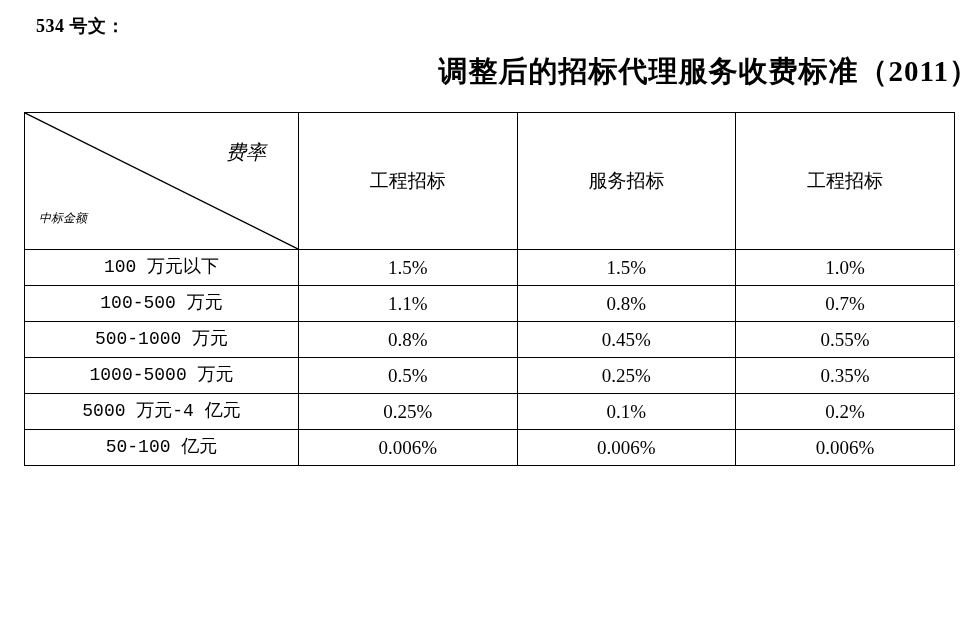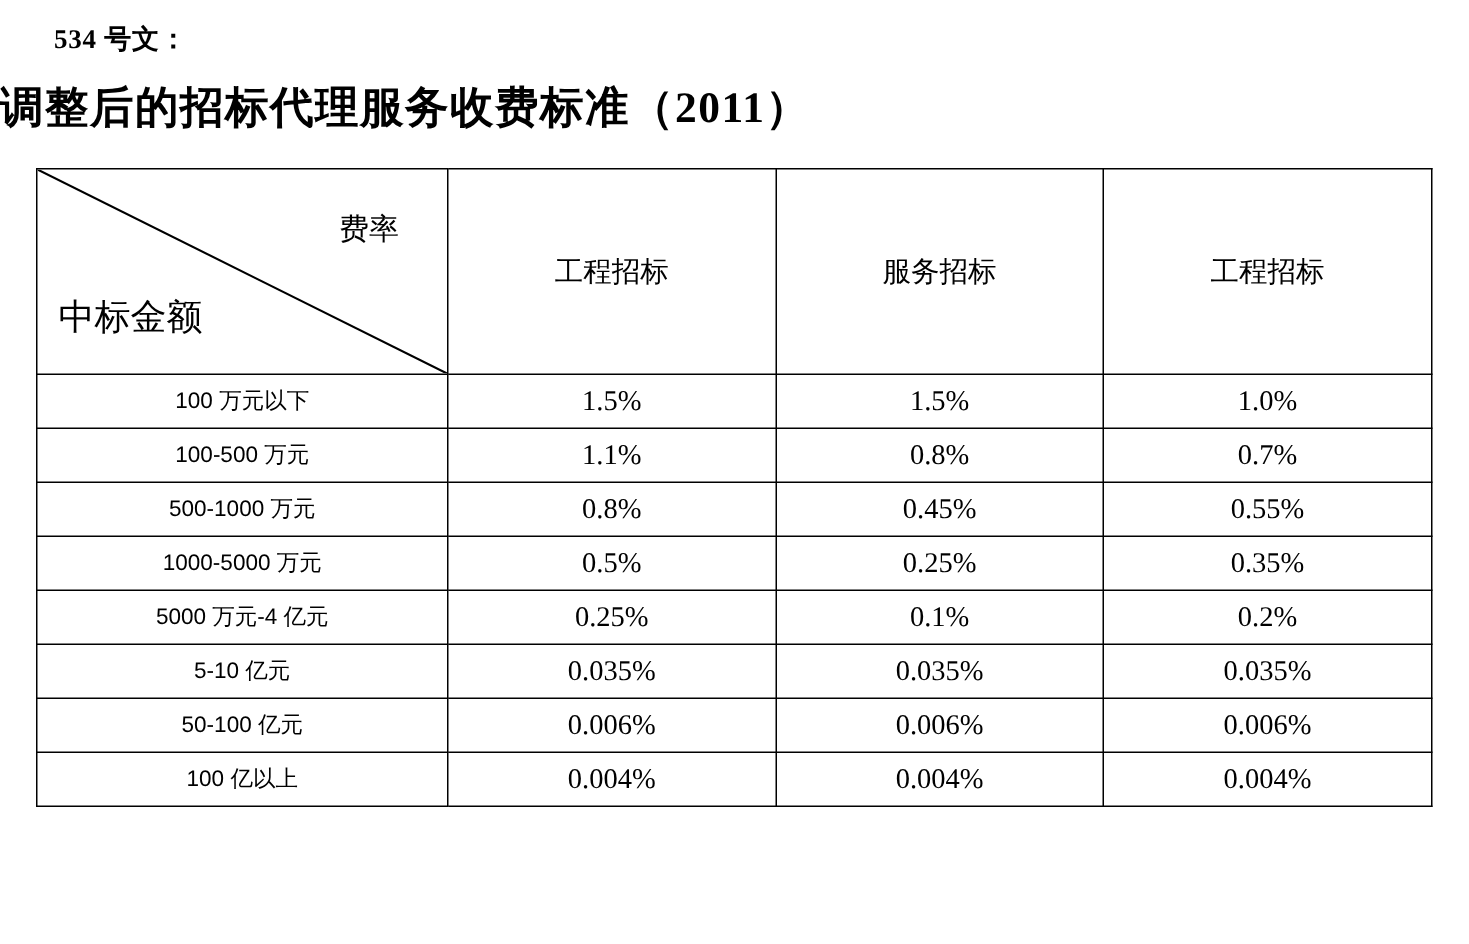--- a/index.html
+++ b/index.html
@@ -27,21 +27,21 @@
     font-size: 18px;
     font-weight: bold;
     letter-spacing: 0.5px;
     font-family: "Liberation Serif", "DejaVu Serif", serif;
   }
   .doc-title {
     position: absolute;
     left: 0;
     top: 52px;
     width: 979px;
-    text-align: left;
+    text-align: right;
     font-size: 29px;
     font-weight: bold;
     font-family: "Liberation Serif", "DejaVu Serif", serif;
     letter-spacing: 1px;
   }
   table.fee-table {
     position: absolute;
     left: 24px;
     top: 112px;
     width: 930px;
@@ -58,57 +58,58 @@
   }
   .col-amount { width: 274px; }
   .col-data { width: 218.6px; }
 
   
   .corner-cell {
     position: relative;
     height: 136px;
     vertical-align: middle;
     overflow: hidden;
+    font-style: italic;
   }
   .corner-cell .diag {
     position: absolute;
     left: 0; top: 0;
     width: 100%;
     height: 100%;
     pointer-events: none;
   }
   .corner-cell .rate-label {
     position: absolute;
     right: 32px;
     top: 26px;
     font-size: 20px;
     font-family: "Liberation Serif", "DejaVu Serif", serif;
     font-weight: normal;
   }
   .corner-cell .amount-label {
     position: absolute;
     left: 14px;
     bottom: 22px;
-    font-size: 24px;
+    font-size: 12px;
     font-family: "Liberation Serif", "DejaVu Serif", serif;
     font-weight: normal;
   }
   .head-cell {
     height: 136px;
     vertical-align: middle;
     font-size: 21px;
     font-family: "Liberation Serif", "DejaVu Serif", serif;
   }
   tbody td {
     height: 35px;
     line-height: 35px;
   }
   tbody td.amount-cell {
-    font-size: 15px;
-    font-family: Liberation Sans, sans-serif;
+    font-size: 18px;
+    font-family: Liberation Mono, monospace;
   }
   tbody td.value-cell {
     font-size: 19px;
     font-family: Liberation Serif, serif;
   }
 </style>
 </head>
 <body>
 
 <div class="page">
@@ -163,33 +164,21 @@
         <td class="value-cell">0.25%</td>
         <td class="value-cell">0.35%</td>
       </tr>
       <tr>
         <td class="amount-cell">5000 万元-4 亿元</td>
         <td class="value-cell">0.25%</td>
         <td class="value-cell">0.1%</td>
         <td class="value-cell">0.2%</td>
       </tr>
       <tr>
-        <td class="amount-cell">5-10 亿元</td>
-        <td class="value-cell">0.035%</td>
-        <td class="value-cell">0.035%</td>
-        <td class="value-cell">0.035%</td>
-      </tr>
-      <tr>
         <td class="amount-cell">50-100 亿元</td>
         <td class="value-cell">0.006%</td>
         <td class="value-cell">0.006%</td>
         <td class="value-cell">0.006%</td>
-      </tr>
-      <tr>
-        <td class="amount-cell">100 亿以上</td>
-        <td class="value-cell">0.004%</td>
-        <td class="value-cell">0.004%</td>
-        <td class="value-cell">0.004%</td>
       </tr>
     </tbody>
   </table>
 
 </div>
 
 </body></html>

